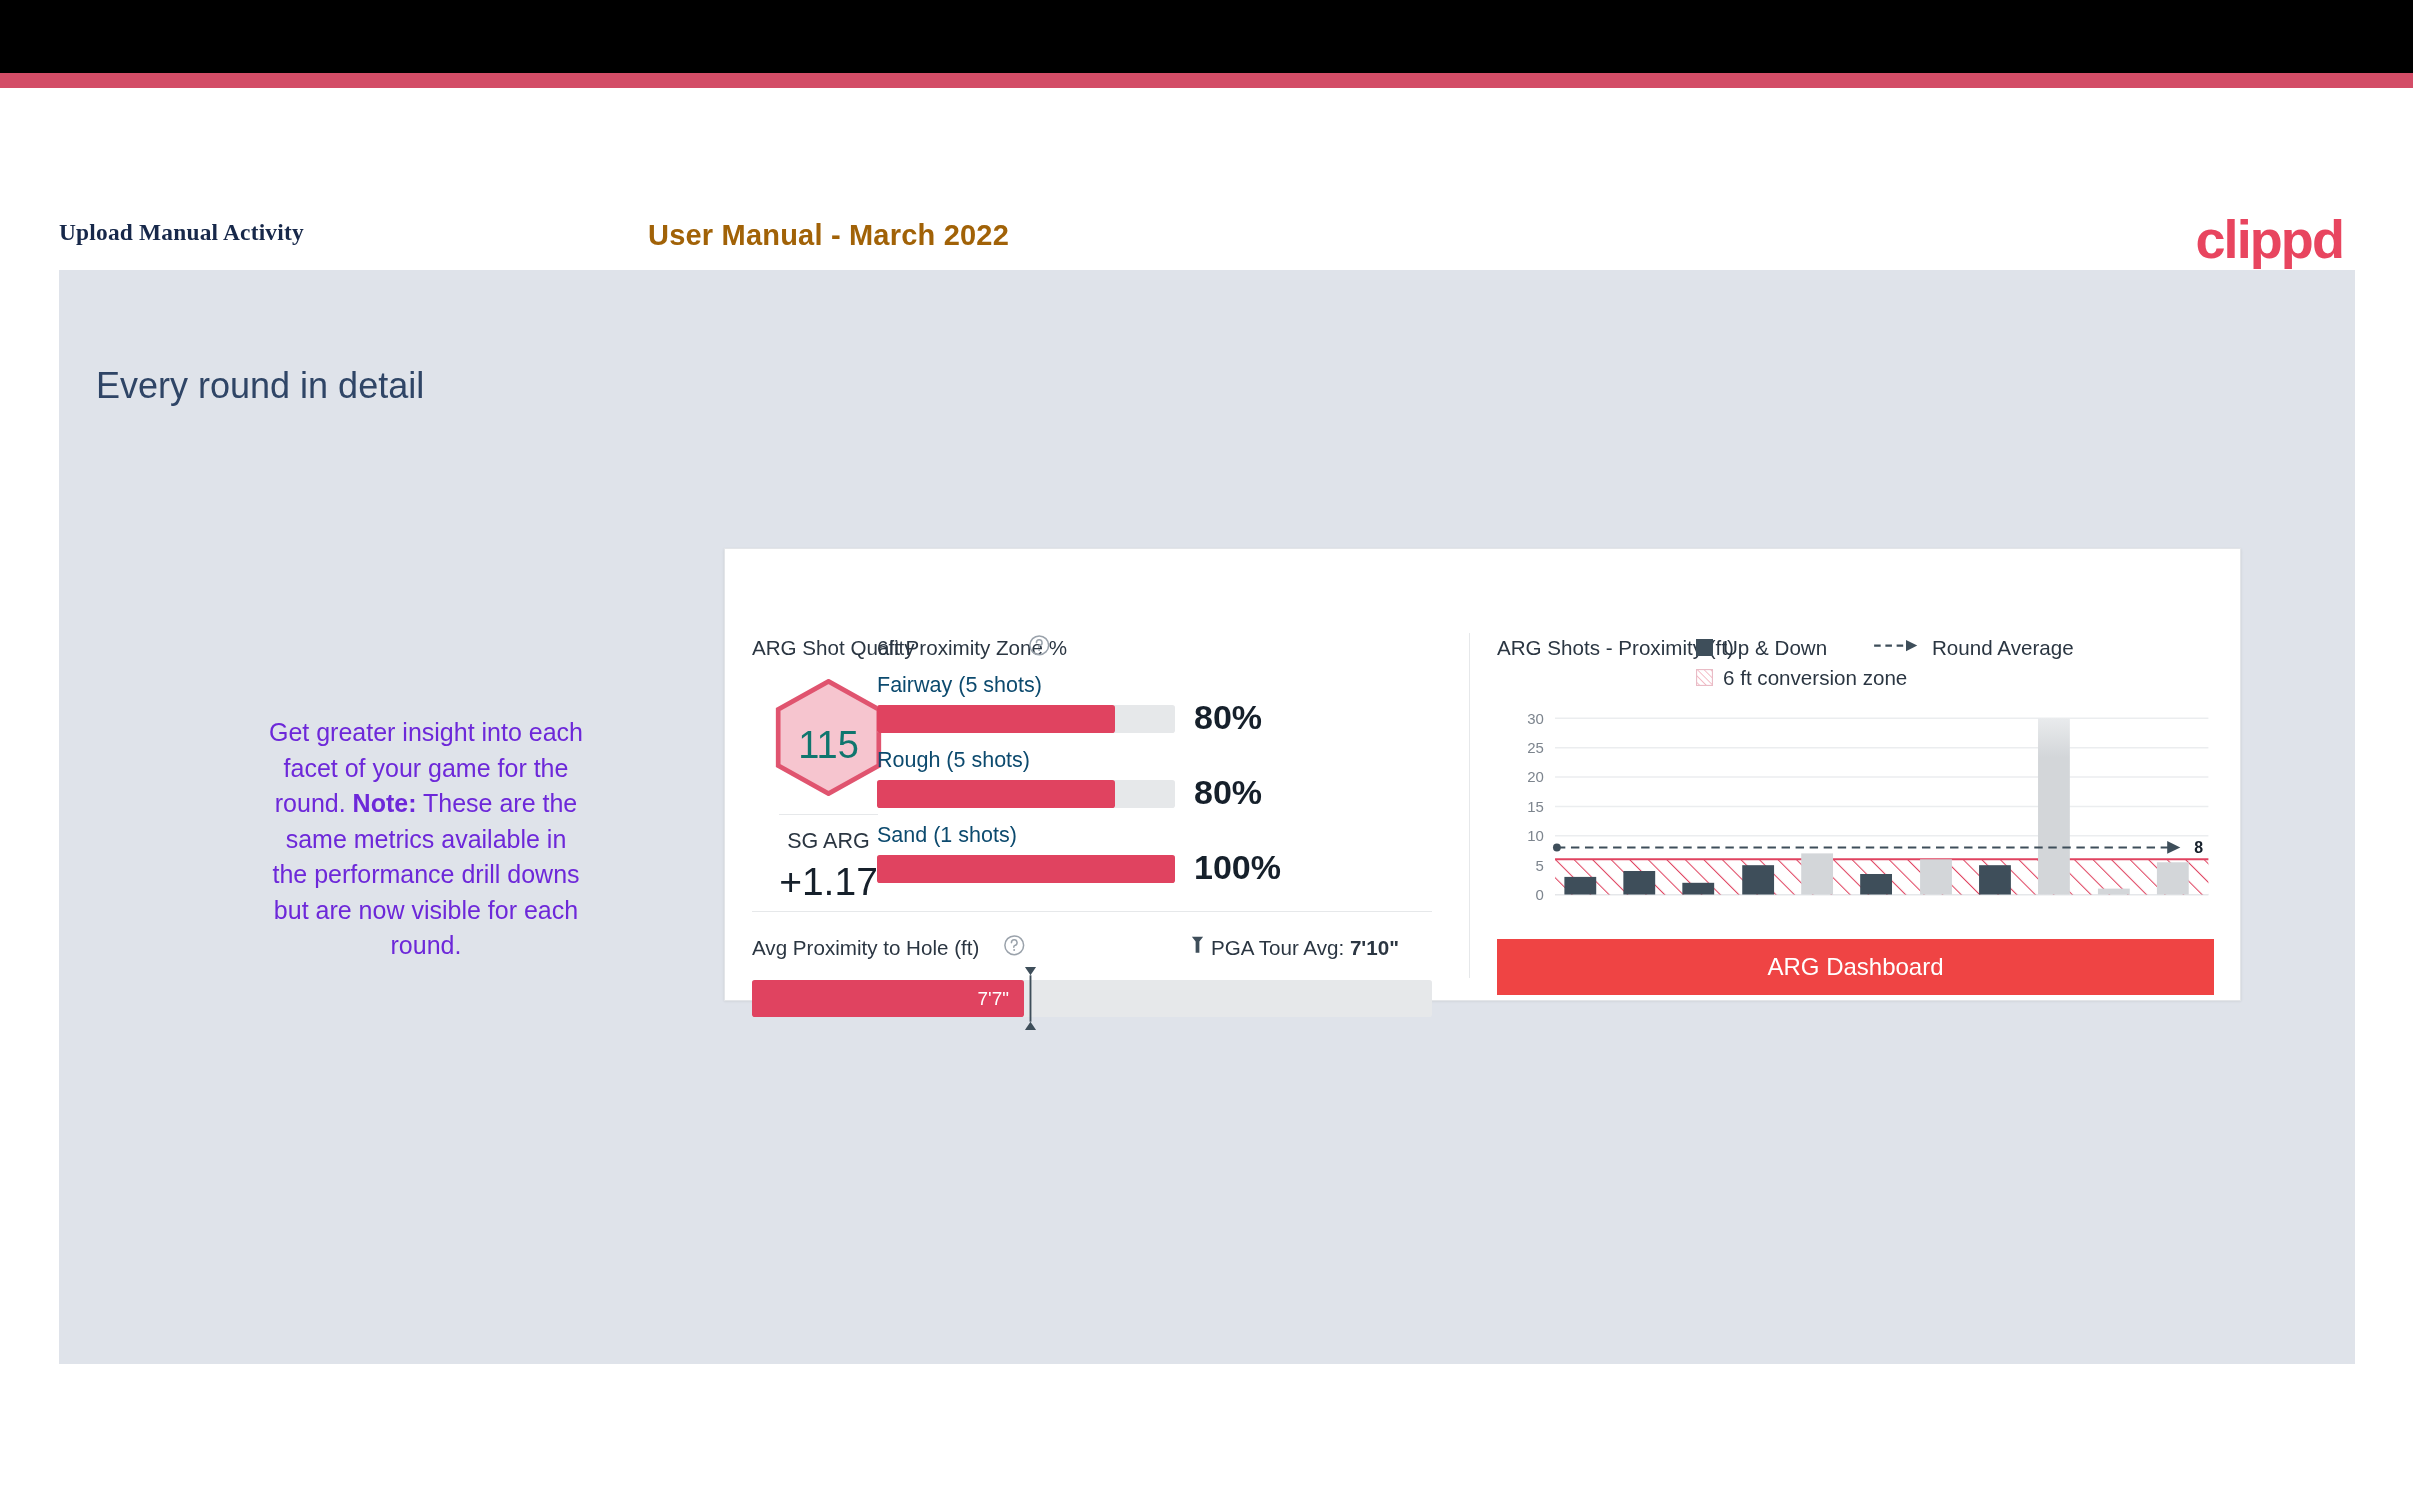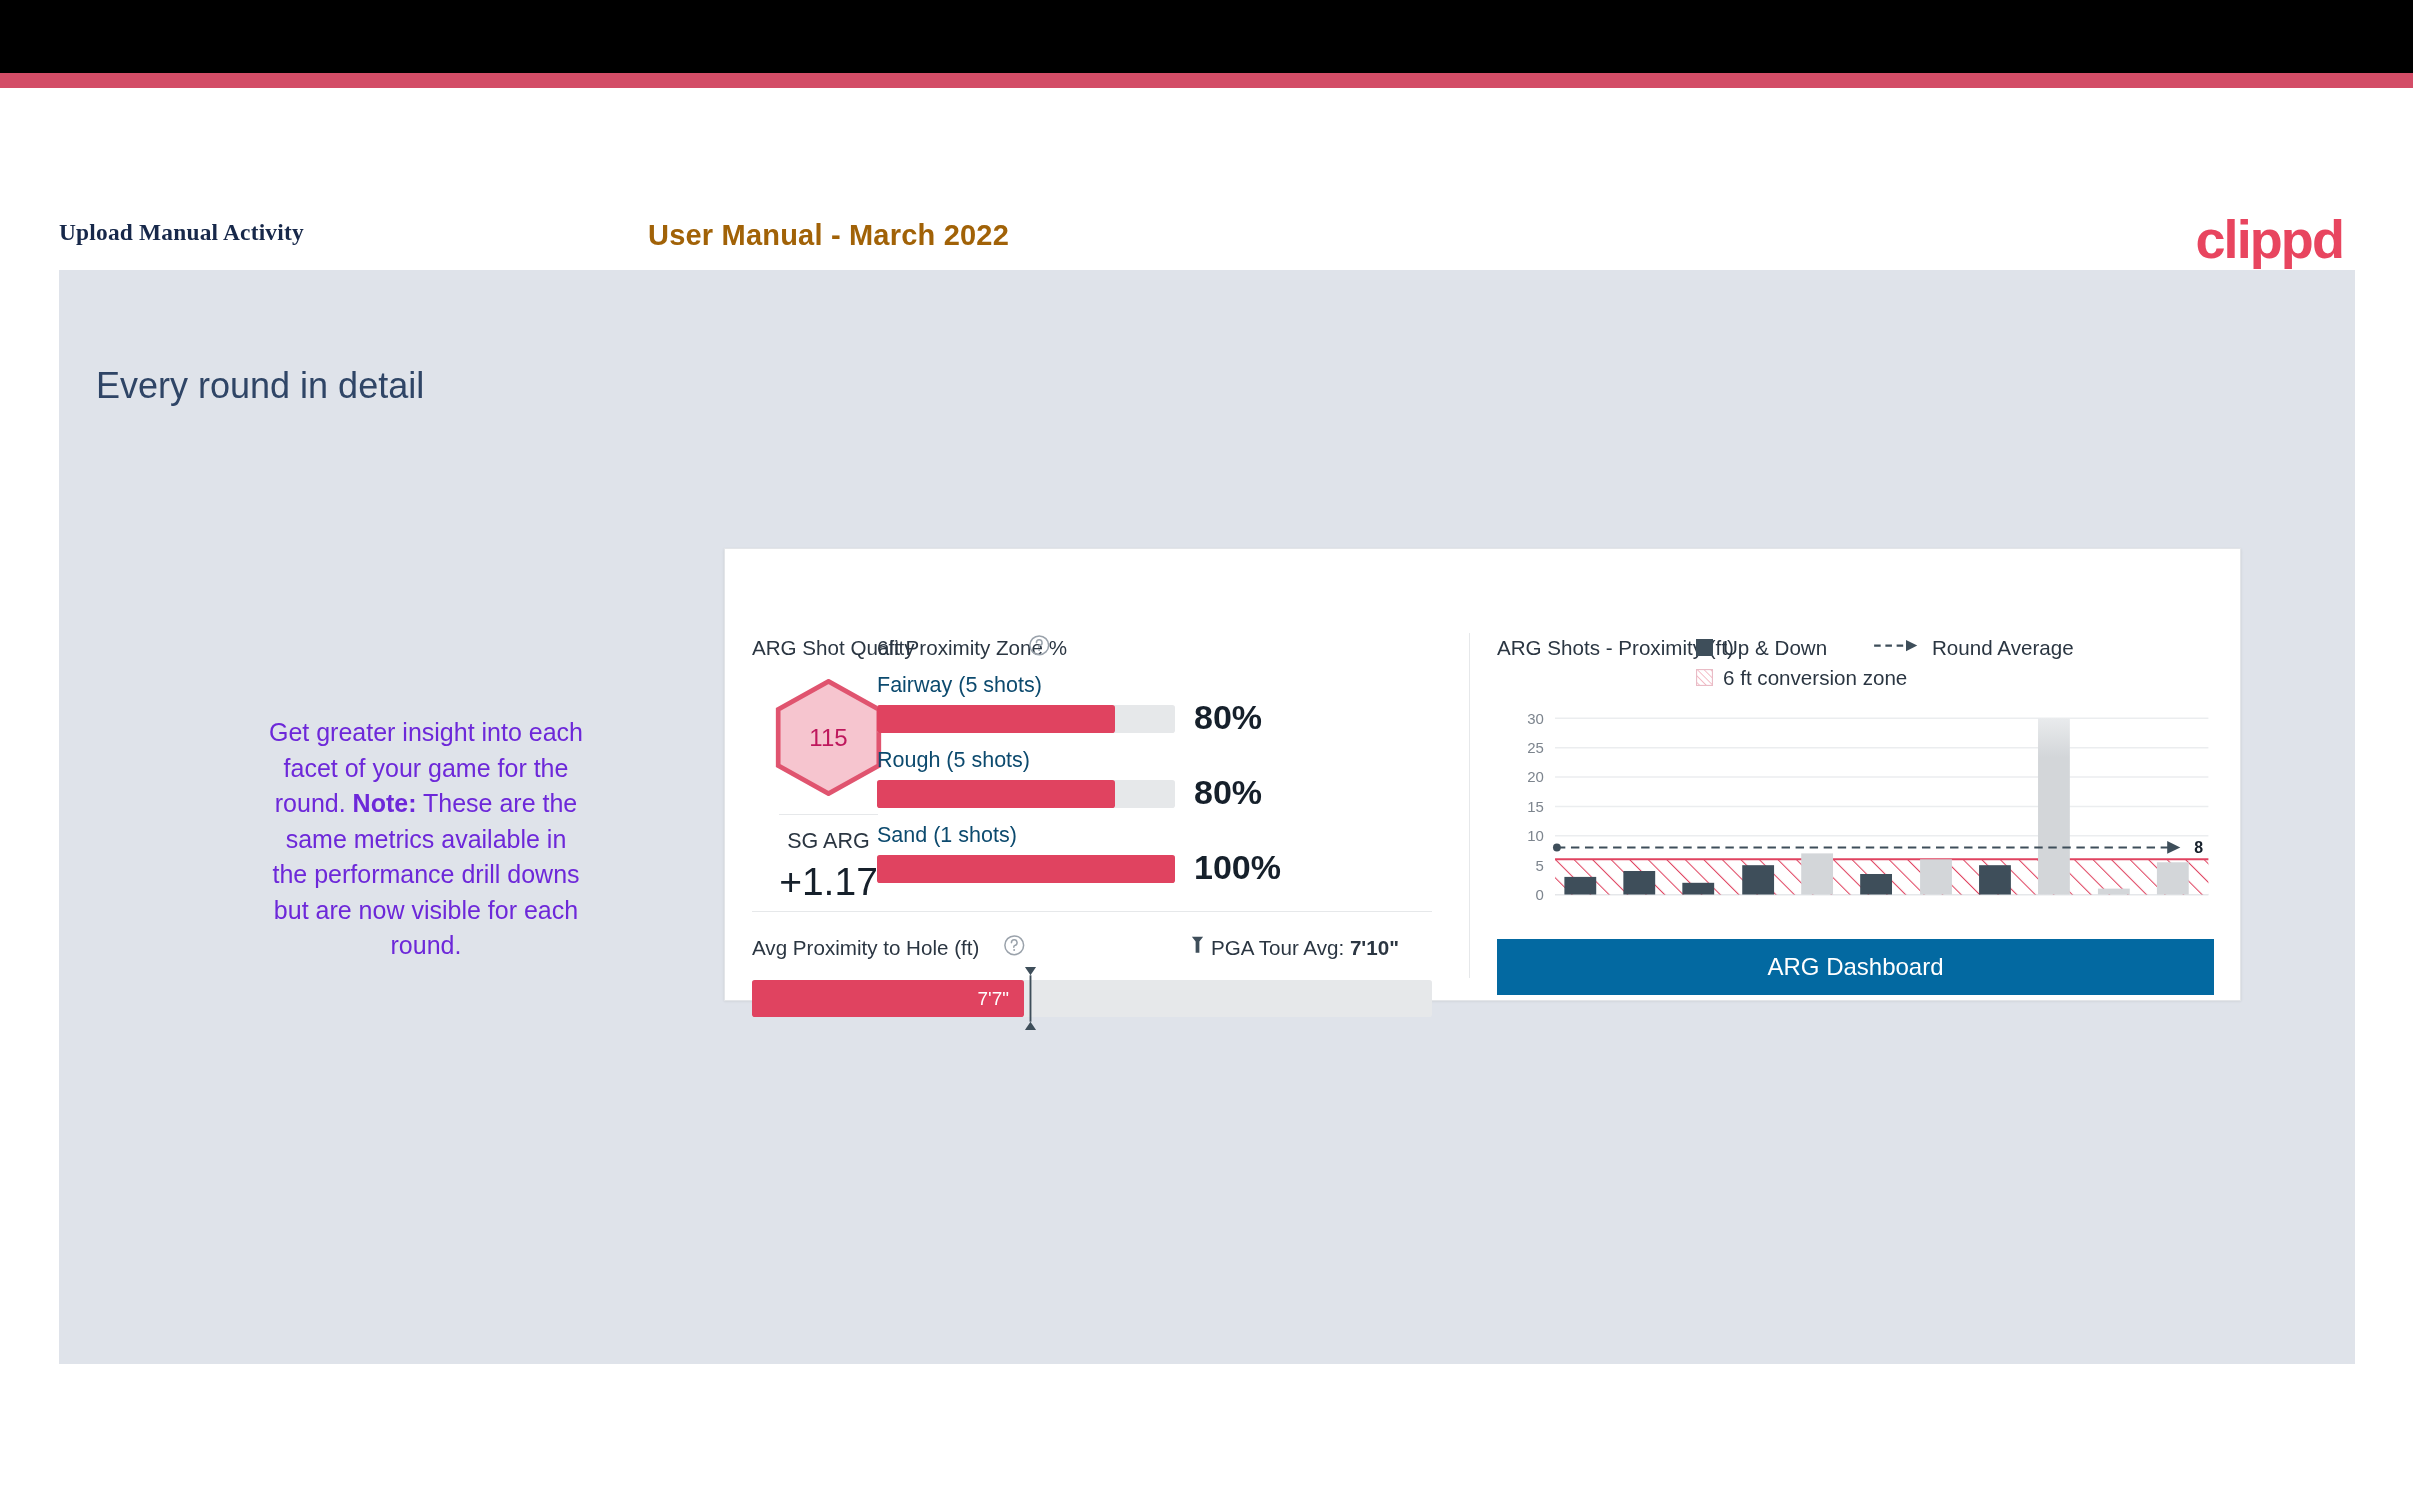--- a/index.html
+++ b/index.html
@@ -96,23 +96,23 @@
 
   .panel-label { font-size:20.6px; color:#2b3642; }
 
   #arg-shot-quality-label { position:absolute; left:0px; top:5.6px; }
   #conversion-zone-label  { position:absolute; left:125px; top:5.6px; }
   #conversion-help-icon   { position:absolute; left:276px; top:3.7px; }
 
   
   #hexagon-wrap { position:absolute; left:18px; top:49px; width:117px; height:117px; }
   #hexagon-value {
-    position:absolute; left:0; top:0; width:117px; height:117px;
+    position:absolute; left:0; top:8px; width:117px; height:117px;
     display:flex; align-items:center; justify-content:center;
-    font-size:24px; font-weight:400; color:#be185d;
+    font-size:38px; font-weight:400; color:#0f766e;
   }
   #sg-divider { position:absolute; left:27px; top:184px; width:99px; height:0.9px; background:#e6e8ea; }
   #sg-arg-label {
     position:absolute; left:0; top:199px; width:153px; text-align:center;
     font-size:21.5px; color:#2b3642;
   }
   #sg-arg-value {
     position:absolute; left:0; top:230px; width:153px; text-align:center;
     font-size:39px; font-weight:400; color:#16202b;
   }
@@ -167,21 +167,21 @@
   #legend-updown-swatch { position:absolute; left:199px; top:9.4px; width:17px; height:17px; background:#3e4e5a; }
   #legend-updown-label { position:absolute; left:226px; top:5.6px; }
   #legend-avg-icon { position:absolute; left:377px; top:7.5px; }
   #legend-avg-label { position:absolute; left:435px; top:5.6px; }
   #legend-zone-swatch { position:absolute; left:199px; top:39px; width:17px; height:17px; }
   #legend-zone-label { position:absolute; left:226px; top:36px; }
 
   #chart-area { position:absolute; left:0px; top:79px; width:717px; height:208px; }
   #chart-footer-button {
     position:absolute; left:0px; top:309px; width:717px; height:56px;
-    background:#0369a1; color:#fff; font-size:24px;
+    background:#ef4444; color:#fff; font-size:24px;
     display:flex; align-items:center; justify-content:center; cursor:pointer;
   }
 </style>
 </head>
 <body>
 
 <div id="top-black-bar"></div>
 <div id="top-red-bar"></div>
 
 <div id="header">

